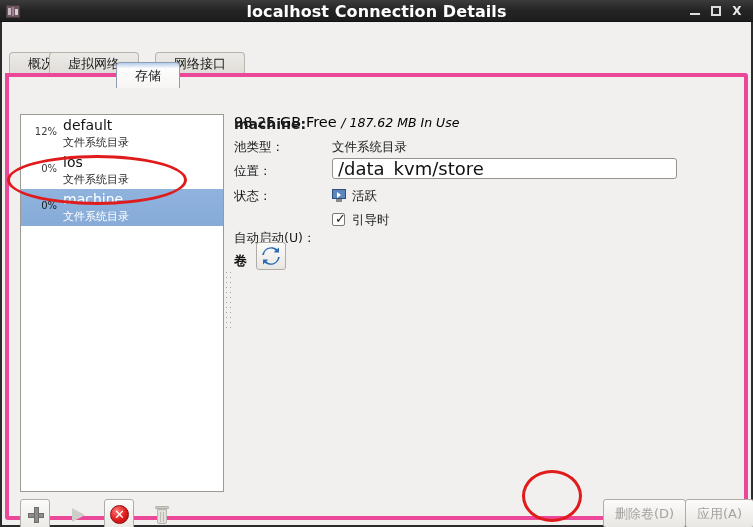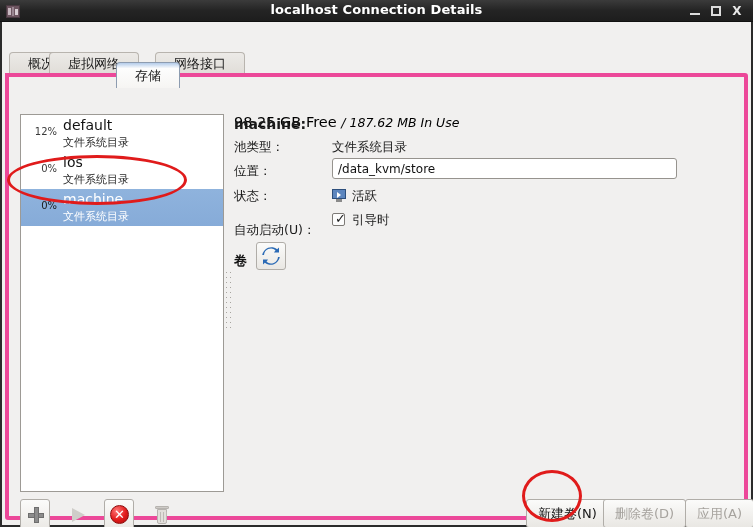--- a/index.html
+++ b/index.html
@@ -35,21 +35,21 @@
     height: 22px;
     background: linear-gradient(to bottom, #3b3b3b 0%, #242424 50%, #1d1d1d 100%);
     border-bottom: 1px solid #111;
     box-sizing: border-box;
   }
   #titlebar .title {
     position: absolute;
     left: 0; right: 0; top: 2px;
     text-align: center;
     color: #ffffff;
-    font-size: 13px;
+    font-size: 16px;
     font-weight: bold;
     font-family: "DejaVu Sans", "Liberation Sans", sans-serif;
     letter-spacing: 0.1px;
   }
   #win-icon {
     position: absolute;
     left: 6px; top: 5px;
     width: 14px; height: 13px;
     background: #6d5560;
     border: 1px solid #4a3a42;
@@ -240,31 +240,31 @@
   }
   #free-line { left: 98px; top: 0px; font-size: 14.5px; }
   #free-line .used { font-style: italic; font-size: 12.5px; }
 
   #lbl-name   { left: 0px;  top: 2px; }
   #lbl-type   { left: 0px;  top: 25px; }
   #val-type   { left: 98px; top: 25px; }
   #lbl-loc    { left: 0px;  top: 49px; }
   #lbl-state  { left: 0px;  top: 74px; }
   #val-state  { left: 118px; top: 74px; }
-  #lbl-auto   { left: 0px;  top: 108px; text-align: center; }
+  #lbl-auto   { left: 0px;  top: 116px; text-align: center; }
 
   #loc-input {
     position: absolute;
     left: 98px; top: 44px;
     width: 345px; height: 21px;
     background: #ffffff;
     border: 1px solid #96938e;
     border-radius: 3px;
     box-sizing: border-box;
-    font-size: 12px;
+    font-size: 18px;
     line-height: 19px;
     padding: 0 5px;
     color: #111;
     font-family: "DejaVu Sans", "Liberation Sans", sans-serif;
     outline: none;
   }
 
   
   #state-icon {
     position: absolute;
@@ -597,21 +597,20 @@
             <i class="lid"></i>
               <i class="body">
                 <b style="left:2px"></b>
                 <b style="left:5px"></b>
                 <b style="left:8px"></b>
               </i>
           </span>
         </div>
       </div>
 
-      <div class="dlgbtn" id="btn-newvol">新建卷(N)</div>
       <div class="dlgbtn disabled" id="btn-apply">应用(A)</div>
       <div class="dlgbtn disabled" id="btn-delvol">删除卷(D)</div>
 
     </div>
   </div>
 
   <div class="annot" id="annot-list"></div>
   <div class="annot" id="annot-btn"></div>
 
 </div>

